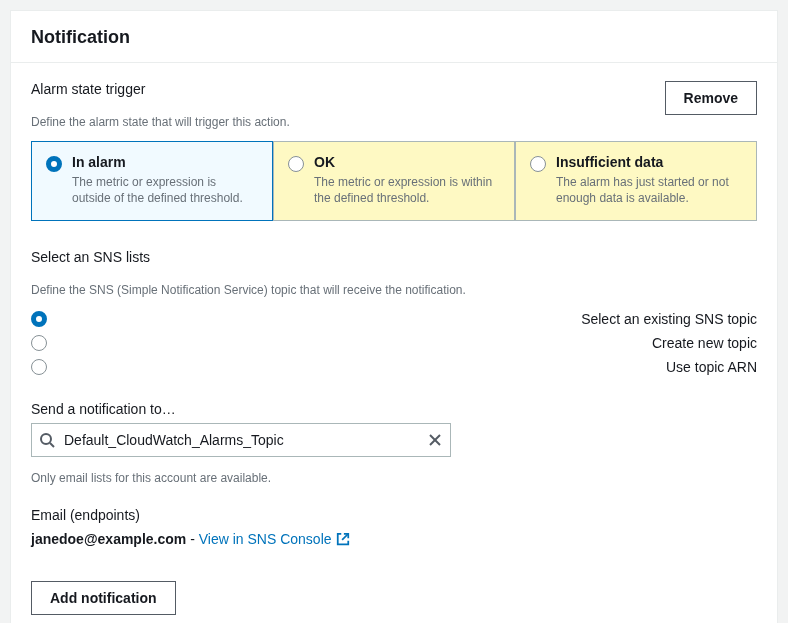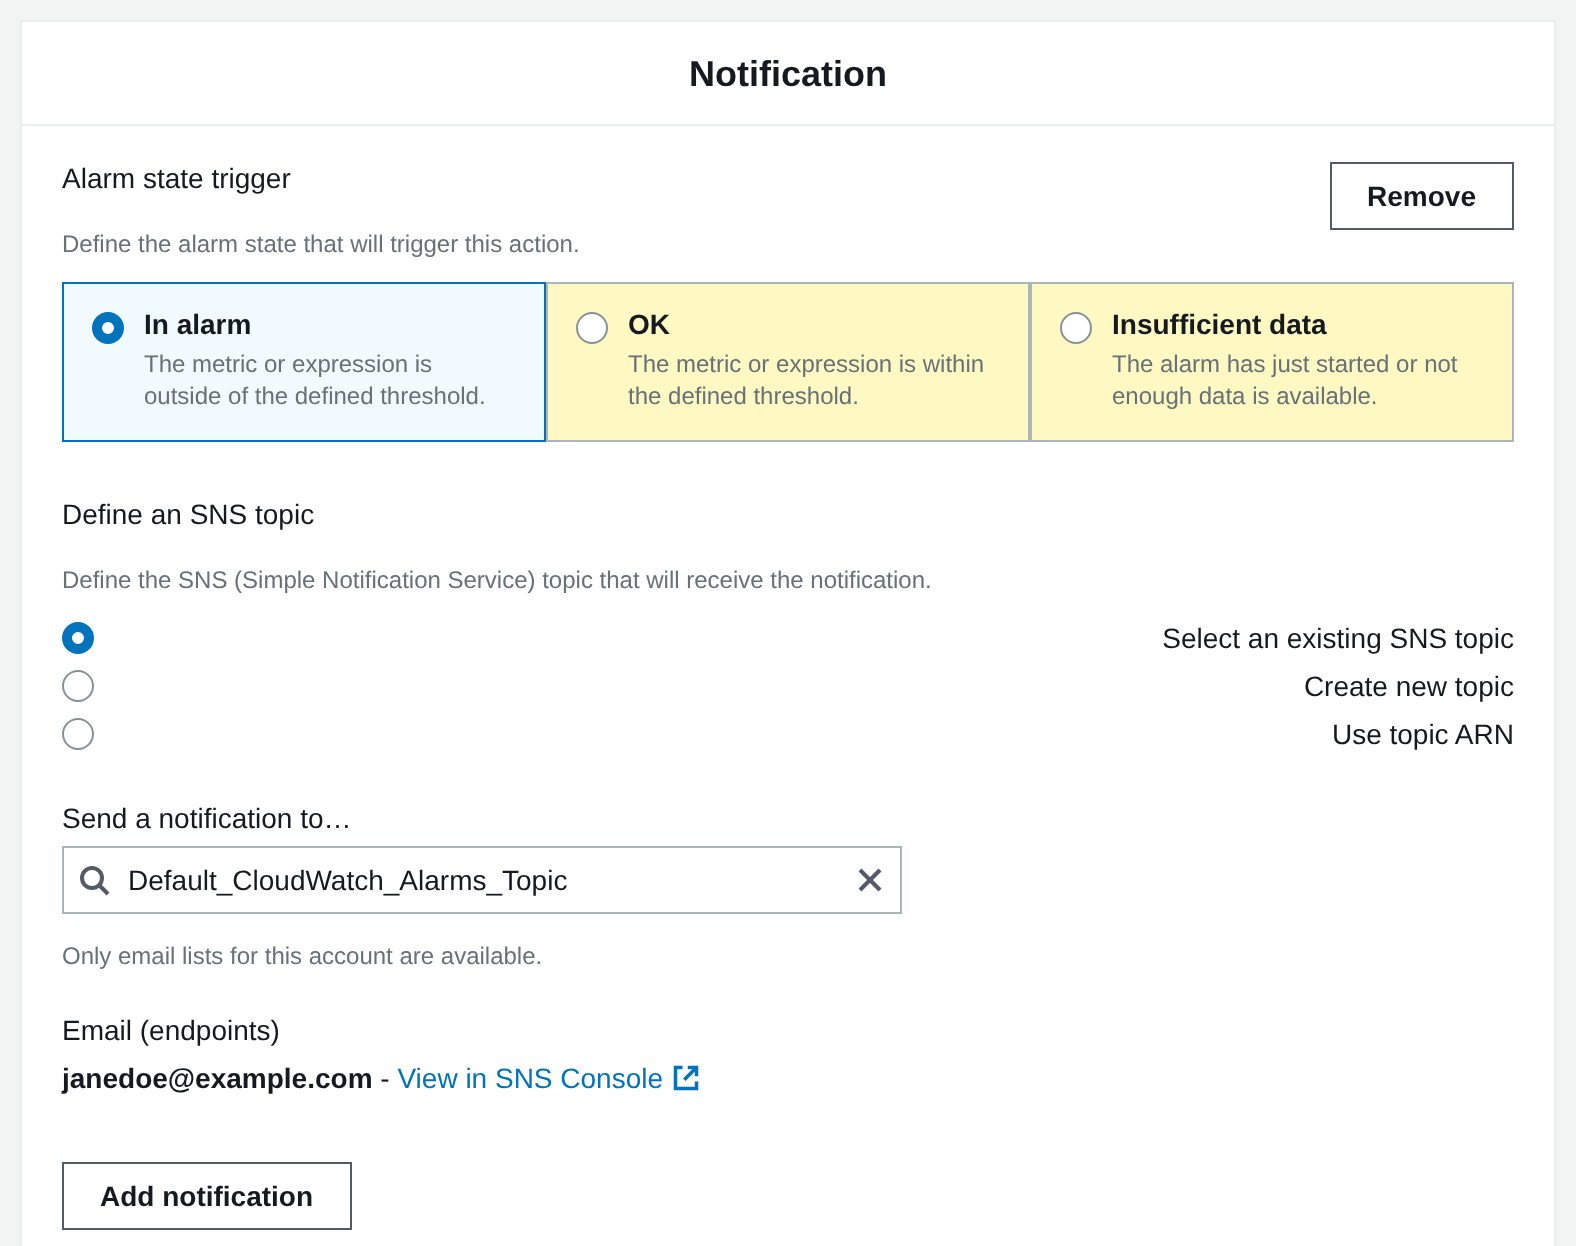--- a/index.html
+++ b/index.html
@@ -16,21 +16,20 @@
       width: 768px;
     }
     .panel-header {
       padding: 16px 20px 14px 20px;
       border-bottom: 1px solid #eaeded;
     }
     .panel-header h2 {
       font-size: 18px;
       font-weight: 700;
       color: #16191f;
-      text-align: center;
     }
     .panel-body {
       padding: 18px 20px 20px 20px;
     }
     .section-head {
       display: flex;
       justify-content: space-between;
       align-items: flex-start;
     }
     .section-head .titles { flex: 1; }
@@ -194,21 +193,21 @@
       <label class="radio-card">
         <span class="radio-outer"></span>
         <span>
           <div class="card-label">Insufficient data</div>
           <div class="card-desc">The alarm has just started or not enough data is available.</div>
         </span>
       </label>
     </div>
 
     <div class="subsection">
-      <div class="field-title">Define an SNS topic</div>
+      <div class="field-title">Select an SNS lists</div>
       <div class="field-desc">Define the SNS (Simple Notification Service) topic that will receive the notification.</div>
       <div class="radio-list">
         <label class="radio-row selected">
           <span class="radio-outer"></span>
           <span class="radio-row-label">Select an existing SNS topic</span>
         </label>
         <label class="radio-row">
           <span class="radio-outer"></span>
           <span class="radio-row-label">Create new topic</span>
         </label>

